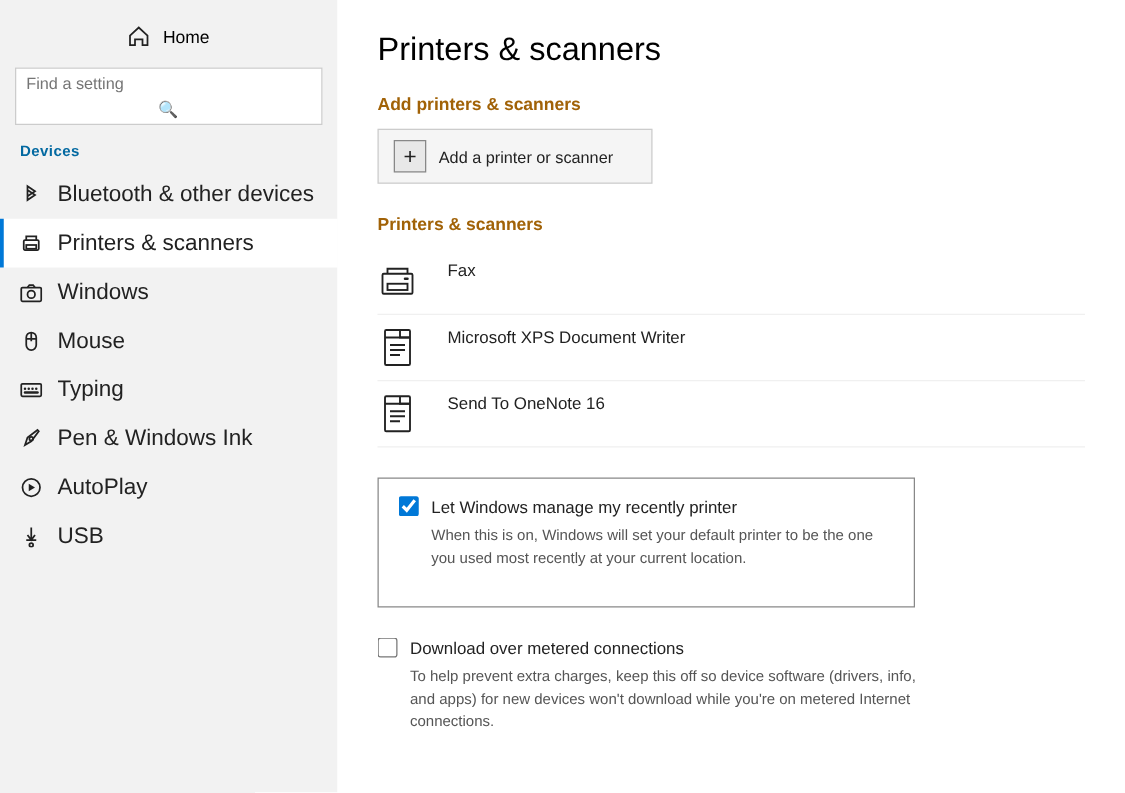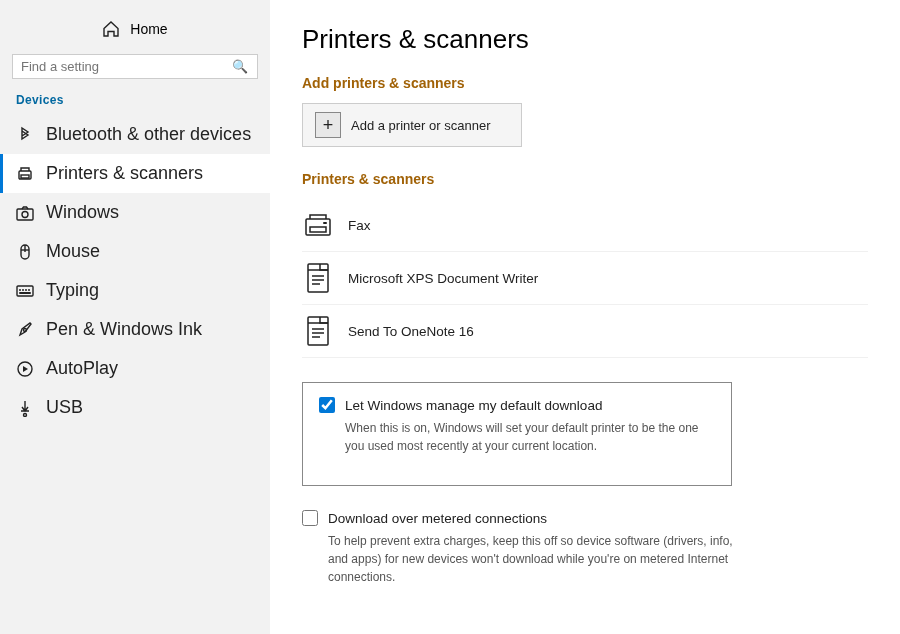--- a/index.html
+++ b/index.html
@@ -25,20 +25,21 @@
       justify-content: center;
     }
     .sidebar-search {
       margin: 6px 12px 10px 12px;
       display: flex;
       align-items: center;
       background: #fff;
       border: 1px solid #ccc;
       padding: 4px 8px;
       gap: 6px;
+      flex-direction: column;
     }
     .sidebar-search input {
       border: none;
       outline: none;
       font-size: 13px;
       background: transparent;
       width: 100%;
     }
     .sidebar-section-title {
       font-size: 12px;
@@ -113,22 +114,22 @@
       justify-content: center;
       font-size: 18px;
       background: #e8e8e8;
       flex-shrink: 0;
     }
     .printers-list {
       margin-bottom: 24px;
     }
     .printer-item {
       display: flex;
-      align-items: center;
-      gap: 14px;
+      align-items: flex-start;
+      gap: 24px;
       padding: 10px 0;
       cursor: pointer;
       border-bottom: 1px solid #f0f0f0;
     }
     .printer-icon {
       width: 32px;
       height: 32px;
       flex-shrink: 0;
     }
     .printer-info { display: flex; flex-direction: column; }
@@ -319,21 +320,21 @@
       </svg>
       <div class="printer-info">
         <span class="printer-name">Send To OneNote 16</span>
       </div>
     </div>
   </div>
 
   <div class="settings-group">
     <div class="checkbox-row">
       <input type="checkbox" id="manageDefault" checked="" style="">
-      <label class="checkbox-label" for="manageDefault">Let Windows manage my default download</label>
+      <label class="checkbox-label" for="manageDefault">Let Windows manage my recently printer</label>
     </div>
     <div class="checkbox-desc">When this is on, Windows will set your default printer to be the one you used most recently at your current location.</div>
   </div>
 
   <div class="checkbox-section">
     <div class="checkbox-row">
       <input type="checkbox" id="metered" style="">
       <label class="checkbox-label" for="metered">Download over metered connections</label>
     </div>
     <div class="checkbox-desc">To help prevent extra charges, keep this off so device software (drivers, info, and apps) for new devices won't download while you're on metered Internet connections.</div>

